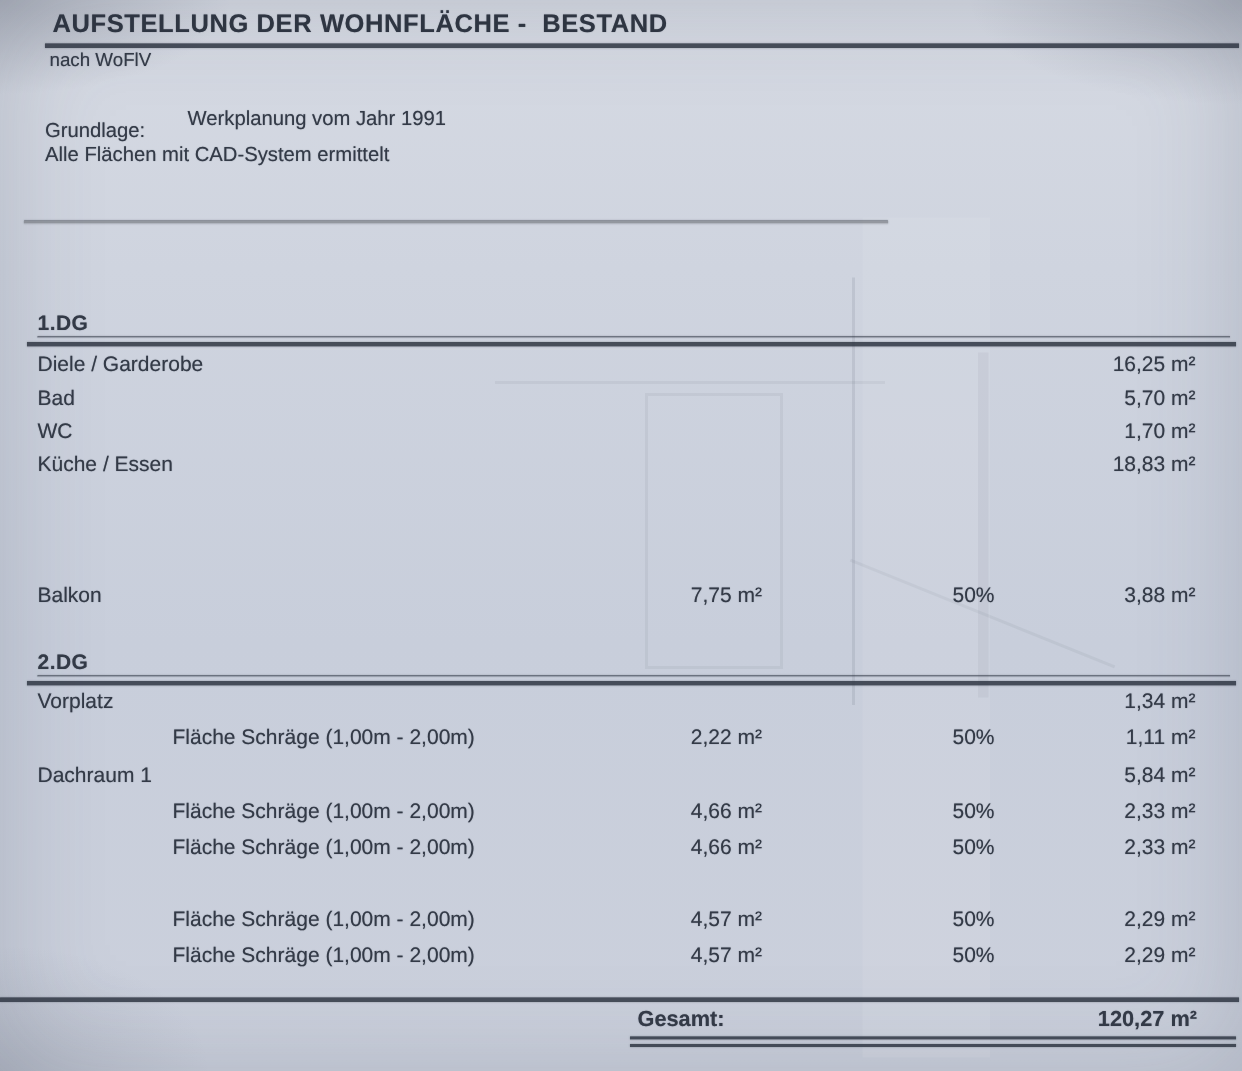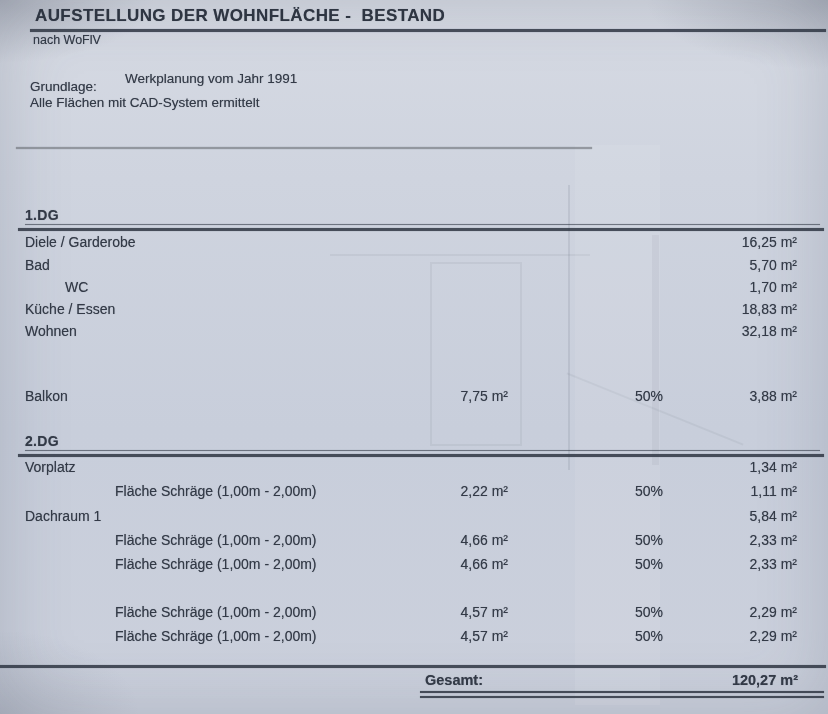--- a/index.html
+++ b/index.html
@@ -70,31 +70,27 @@
   <div class="rule" style="left:18px;right:4px;top:228px;height:2.5px;"></div>
 
   <div class="row" style="top:234px;">
     <span class="lbl">Diele / Garderobe</span>
     <span class="rgt">16,25 m²</span>
   </div>
   <div class="row" style="top:257px;">
     <span class="lbl">Bad</span>
     <span class="rgt">5,70 m²</span>
   </div>
-  <div class="row" style="top:279px;margin-left:40px;">
+  <div class="row" style="top:279px;">
     <span class="lbl">WC</span>
     <span class="rgt">1,70 m²</span>
   </div>
   <div class="row" style="top:301px;">
     <span class="lbl">Küche / Essen</span>
     <span class="rgt">18,83 m²</span>
-  </div>
-  <div class="row" style="top:323px;">
-    <span class="lbl">Wohnen</span>
-    <span class="rgt">32,18 m²</span>
   </div>
   <div class="row" style="top:388px;">
     <span class="lbl">Balkon</span>
     <span class="mid">7,75 m²</span>
     <span class="pct">50%</span>
     <span class="rgt">3,88 m²</span>
   </div>
 
   <div class="floor-heading" style="top:433px;">2.DG</div>
   <div class="rule" style="left:25px;right:8px;top:450px;height:1px;opacity:0.7;"></div>

